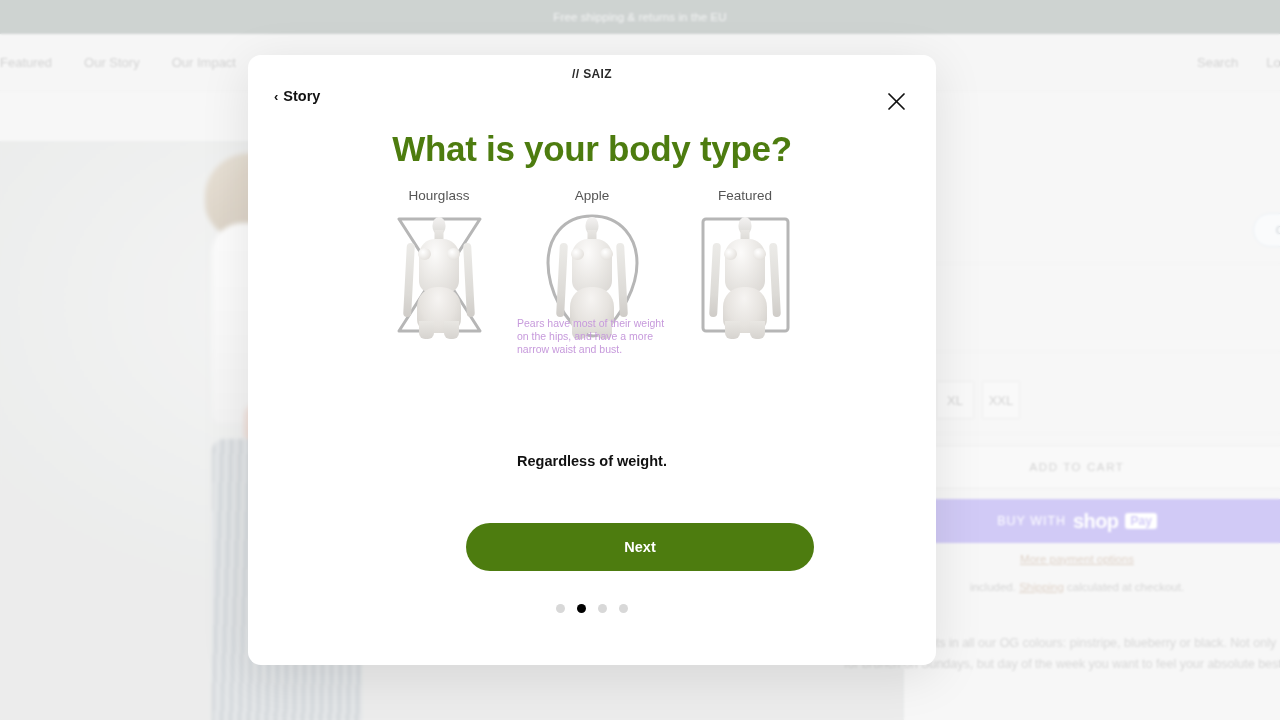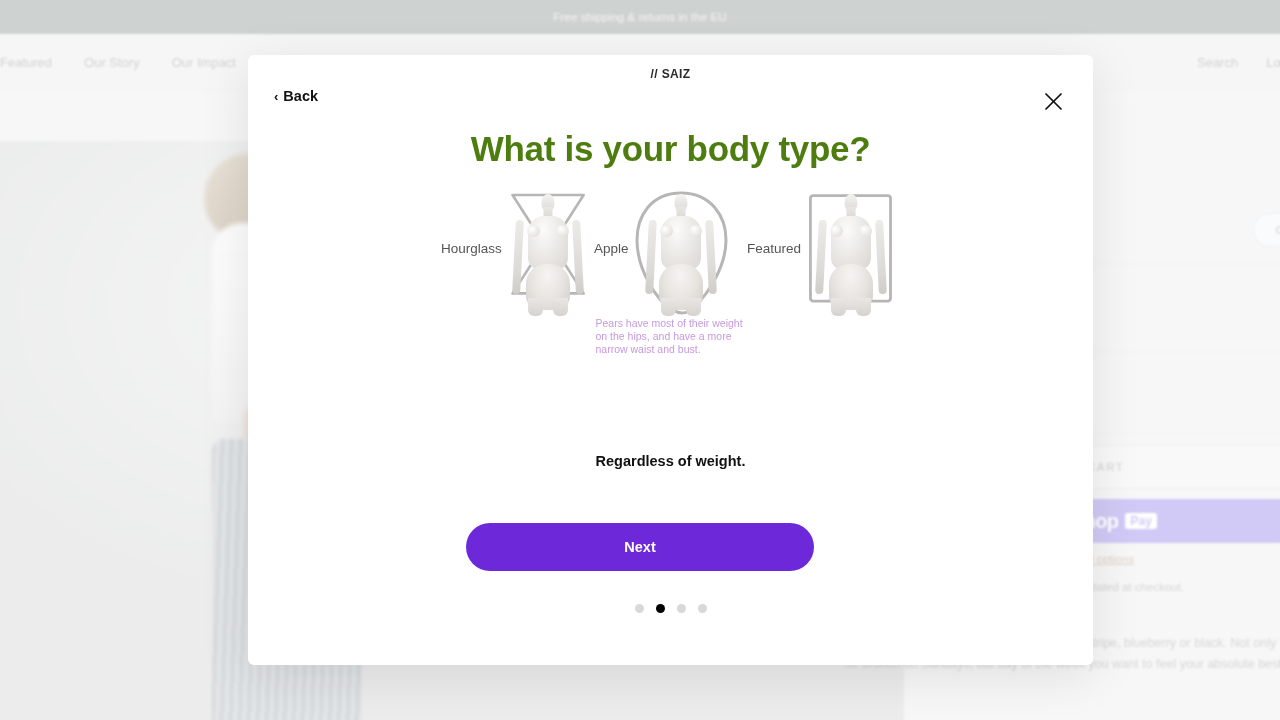--- a/index.html
+++ b/index.html
@@ -195,23 +195,23 @@
 
   
   .overlay {
     position: absolute; inset: 0;
     background: rgba(255,255,255,.55);
     backdrop-filter: blur(1px);
   }
   .modal {
     position: absolute;
     left: 248px; top: 55px;
-    width: 845px; height: 610px;
+    width: 688px; height: 610px;
     background: #ffffff;
-    border-radius: 6px;
+    border-radius: 13px;
     box-shadow: 0 10px 50px rgba(0,0,0,.10);
     overflow: hidden;
   }
   .modal-logo {
     position: absolute; left: 50%; top: 12px;
     transform: translateX(-50%);
     font-size: 12px; font-weight: bold;
     letter-spacing: .4px; color: #2a2a2a;
     white-space: nowrap;
   }
@@ -236,21 +236,21 @@
     font-size: 35px; font-weight: bold; color: #4d7c0f;
     letter-spacing: -.3px;
   }
 
   .types-row {
     position: absolute; left: 0; right: 0; top: 133px;
     display: flex; justify-content: center; gap: 0;
   }
   .type-col {
     width: 153px;
-    display: flex; flex-direction: row; align-items: center;
+    display: flex; flex-direction: column; align-items: center;
     cursor: pointer;
   }
   .type-label {
     font-size: 13.5px; color: #555555; margin-bottom: 8px;
   }
   .type-col.active .type-label { color: #b07ccb; }
   .type-figure {
     position: relative;
     width: 105px; height: 128px;
   }
@@ -318,21 +318,21 @@
     position: absolute; left: 0; right: 0; top: 396px;
     text-align: center;
     font-size: 14.5px; font-weight: bold; line-height: 21px;
     color: #111111;
   }
   .defn-text .l2 { display: block; }
 
   .next-btn {
     position: absolute; left: 218px; top: 468px;
     width: 348px; height: 48px;
-    background: #6d28d9; color: #ffffff;
+    background: #4d7c0f; color: #ffffff;
     border: none; border-radius: 26px;
     font-family: "Liberation Sans", sans-serif;
     font-size: 14.5px; font-weight: bold;
     cursor: pointer;
   }
 
   .dots {
     position: absolute; left: 0; right: 0; top: 549px;
     display: flex; justify-content: center; gap: 12px;
   }
@@ -402,21 +402,21 @@
 </div>
 
 <div class="overlay"></div>
 
 <div class="modal">
 
   <div class="modal-logo">// SAIZ</div>
 
   <div class="back-btn">
     <span class="chev">‹</span>
-    <span>Back</span>
+    <span>Story</span>
   </div>
 
   <div class="close-btn">
     <svg width="19" height="19" viewBox="0 0 19 19">
       <line x1="2" y1="2" x2="17" y2="17" stroke="#111" stroke-width="1.7" stroke-linecap="round"></line>
       <line x1="17" y1="2" x2="2" y2="17" stroke="#111" stroke-width="1.7" stroke-linecap="round"></line>
     </svg>
   </div>
 
   <div class="modal-title">What is your body type?</div>

